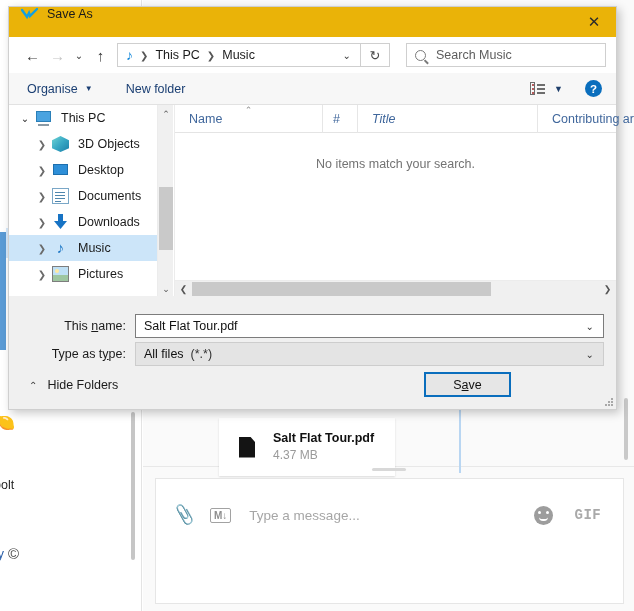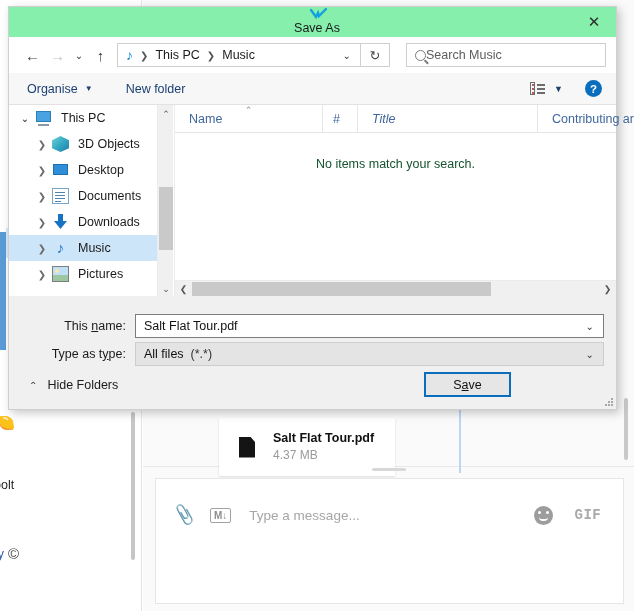--- a/index.html
+++ b/index.html
@@ -146,22 +146,22 @@
   
   #dialog {
     position: absolute; left: 8px; top: 6px;
     width: 609px; height: 404px;
     background: #f0f0f0;
     border: 1px solid #cfcfcf;
     box-shadow: 3px 3px 9px rgba(0,0,0,0.22);
   }
   .titlebar {
     position: absolute; left: 0; top: 0; right: 0; height: 30px;
-    background: #86efac;
-    display: flex; align-items: center; flex-direction: column;
+    background: #eab308;
+    display: flex; align-items: flex-start;
   }
   .title-icon {
     margin-left: 12px; width: 17px; height: 14px; flex: none; position: relative;
   }
   .title-text {
     margin-left: 9px; font-size: 12.5px; color: #1a1a1a;
   }
   .win-close {
     position: absolute; right: 0; top: 0; width: 44px; height: 30px;
     display: flex; align-items: center; justify-content: center;
@@ -215,21 +215,21 @@
   }
   .search-mag {
     margin-left: 8px; flex: none; width: 11px; height: 11px;
     border: 1.5px solid #7a7a7a; border-radius: 50%; position: relative;
   }
   .search-mag::after {
     content: ""; position: absolute; right: -4px; bottom: -3px;
     width: 5px; height: 1.5px; background: #7a7a7a;
     transform: rotate(45deg);
   }
-  .search-ph { font-size: 12.5px; color: #5d5d5d; }
+  .search-ph { margin-left: 10px; font-size: 12.5px; color: #5d5d5d; }
 
   
   .cmdbar {
     position: absolute; left: 0; top: 66px; right: 0; height: 31px;
     background: #f7f7f7;
     display: flex; align-items: center;
   }
   .cmd-item {
     font-size: 12.5px; color: #1b3f73;
     display: flex; align-items: center;
@@ -344,21 +344,21 @@
   .lh-cell.name  { width: 148px; }
   .lh-cell.num   { width: 35px; padding-left: 10px; }
   .lh-cell.title { width: 180px; font-style: italic; }
   .lh-cell.artist{ width: 120px; border-right: none; }
   .sort-caret {
     position: absolute; left: 50%; transform: translateX(-50%);
     top: 0px; font-size: 9px; color: #8d8d8d;
   }
   .empty-msg {
     position: absolute; left: 0; right: 0; top: 52px;
-    text-align: center; font-size: 12.5px; color: #14532d;
+    text-align: center; font-size: 12.5px; color: #737373;
   }
   .hscroll {
     position: absolute; left: 0; right: 0; bottom: 0; height: 17px;
     background: #f0f0f0; border-top: 1px solid #ececec;
     display: flex; align-items: center;
   }
   .hs-arrow {
     width: 17px; height: 17px; flex: none;
     display: flex; align-items: center; justify-content: center;
     font-size: 9px; color: #555555;

